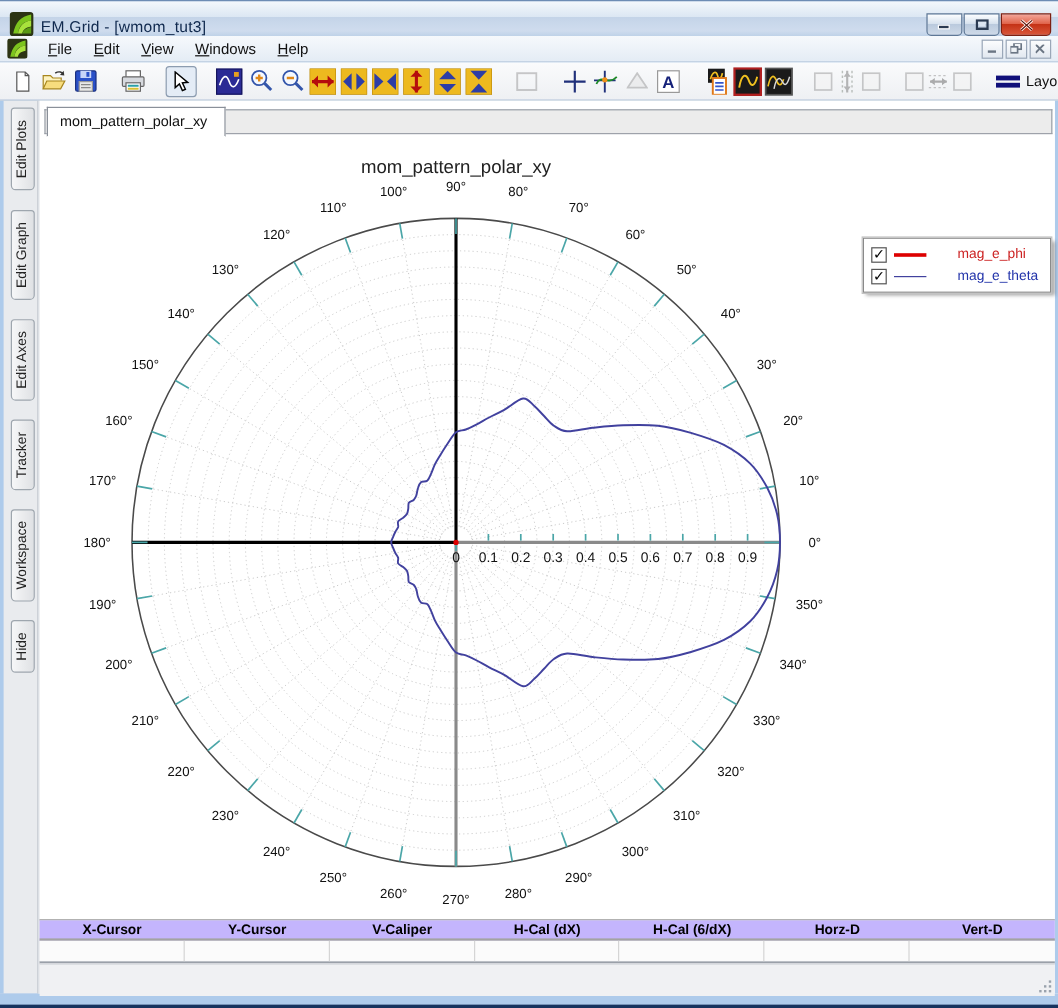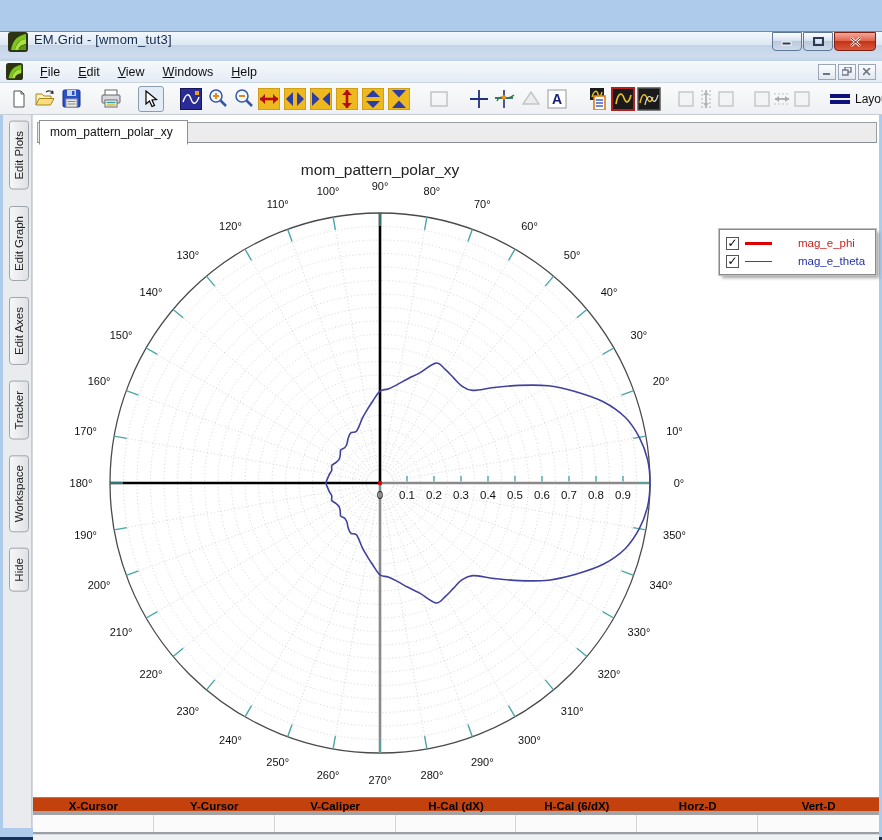--- a/index.html
+++ b/index.html
@@ -2,23 +2,23 @@
 <html><head>
 <meta charset="utf-8">
 <style>
   * { margin:0; padding:0; box-sizing:border-box; }
   html,body { width:882px; height:840px; overflow:hidden;
     font-family:"Liberation Sans","DejaVu Sans",sans-serif; }
   .window { width:882px; height:840px; background:#aecbeb; display:flex; flex-direction:column;
     border-bottom:3px solid #16335e; }
 
   
-  .titlebar { height:30px; flex:0 0 30px; display:flex; align-items:flex-start; padding:0 6px 0 8px;
+  .titlebar { height:30px; flex:0 0 30px; display:flex; align-items:flex-end; padding:0 6px 0 8px;
     background:linear-gradient(#f4f8fc,#dce7f3 45%,#c4d4e8 46%,#cfdcee 85%,#bfd2e8);
-    border-top:1px solid #6d8cb4;margin-top:31px; }
+    border-top:1px solid #6d8cb4; }
   .app-icon { width:20px; height:20px; margin-right:6px; }
   .title-text { font-size:13px; color:#10294e; letter-spacing:.2px; }
   .win-buttons { margin-left:auto; display:flex; }
   .wbtn { width:30px; height:19px; border:1px solid #5f7896; border-radius:0 0 4px 4px; margin-left:1px;
     display:flex; align-items:center; justify-content:center;
     background:linear-gradient(#fdfeff,#d7e2ee 45%,#b9c9dd 46%,#cfdae8); }
   .wbtn.close { width:42px; background:linear-gradient(#f4a79b,#e0654c 45%,#c33014 46%,#d9573b);
     border-color:#7c2012; }
   .wbtn svg { display:block; }
 
@@ -69,22 +69,22 @@
   .legend { position:absolute; left:686px; top:86px; background:#fff; border:1px solid #8a8a8a;
     outline:1px solid #c2c2c2; box-shadow:3px 3px 3px rgba(60,60,60,.45); padding:4px 10px 4px 6px; }
   .legend-row { display:flex; align-items:center; height:18px; white-space:nowrap; }
   .legend-check { width:13px; height:13px; border:1px solid #555; background:#fff; font-size:12px;
     line-height:11px; text-align:center; color:#000; margin-right:6px; }
   .legend-line { width:27px; margin-right:7px; }
   .legend-label { font-size:11.5px;padding-left:19px; }
 
   
   .readout { flex:0 0 36px; border-top:1px solid #888; border-bottom:2px solid #9aa0a8; }
-  .readout-headers { display:grid; grid-template-columns:repeat(7,1fr); height:17px; background:#c2410c;
-    border-bottom:4px solid #a3a3a3; }
+  .readout-headers { display:grid; grid-template-columns:repeat(7,1fr); height:17px; background:#c4b5fd;
+    border-bottom:2px solid #a3a3a3; }
   .readout-headers div { font-size:11.5px; font-weight:bold; color:#000; text-align:center; padding-top:2px; }
   .readout-values { display:grid; grid-template-columns:repeat(7,1fr); height:17px; background:#fbfbfb; }
   .readout-values div { border-right:1px solid #d5d5d5; font-size:11px; }
   .readout-values div:last-child { border-right:none; }
 
   
   .statusbar { flex:0 0 27px; background:#f0f1f3; border-top:1px solid #d8dade; position:relative; }
   .grip { position:absolute; right:3px; bottom:3px; width:12px; height:12px; }
   .grip i { position:absolute; width:2px; height:2px; background:#9aa2ac; }
   .bottomstrip { flex:0 0 9px; background:#aecbeb; }

